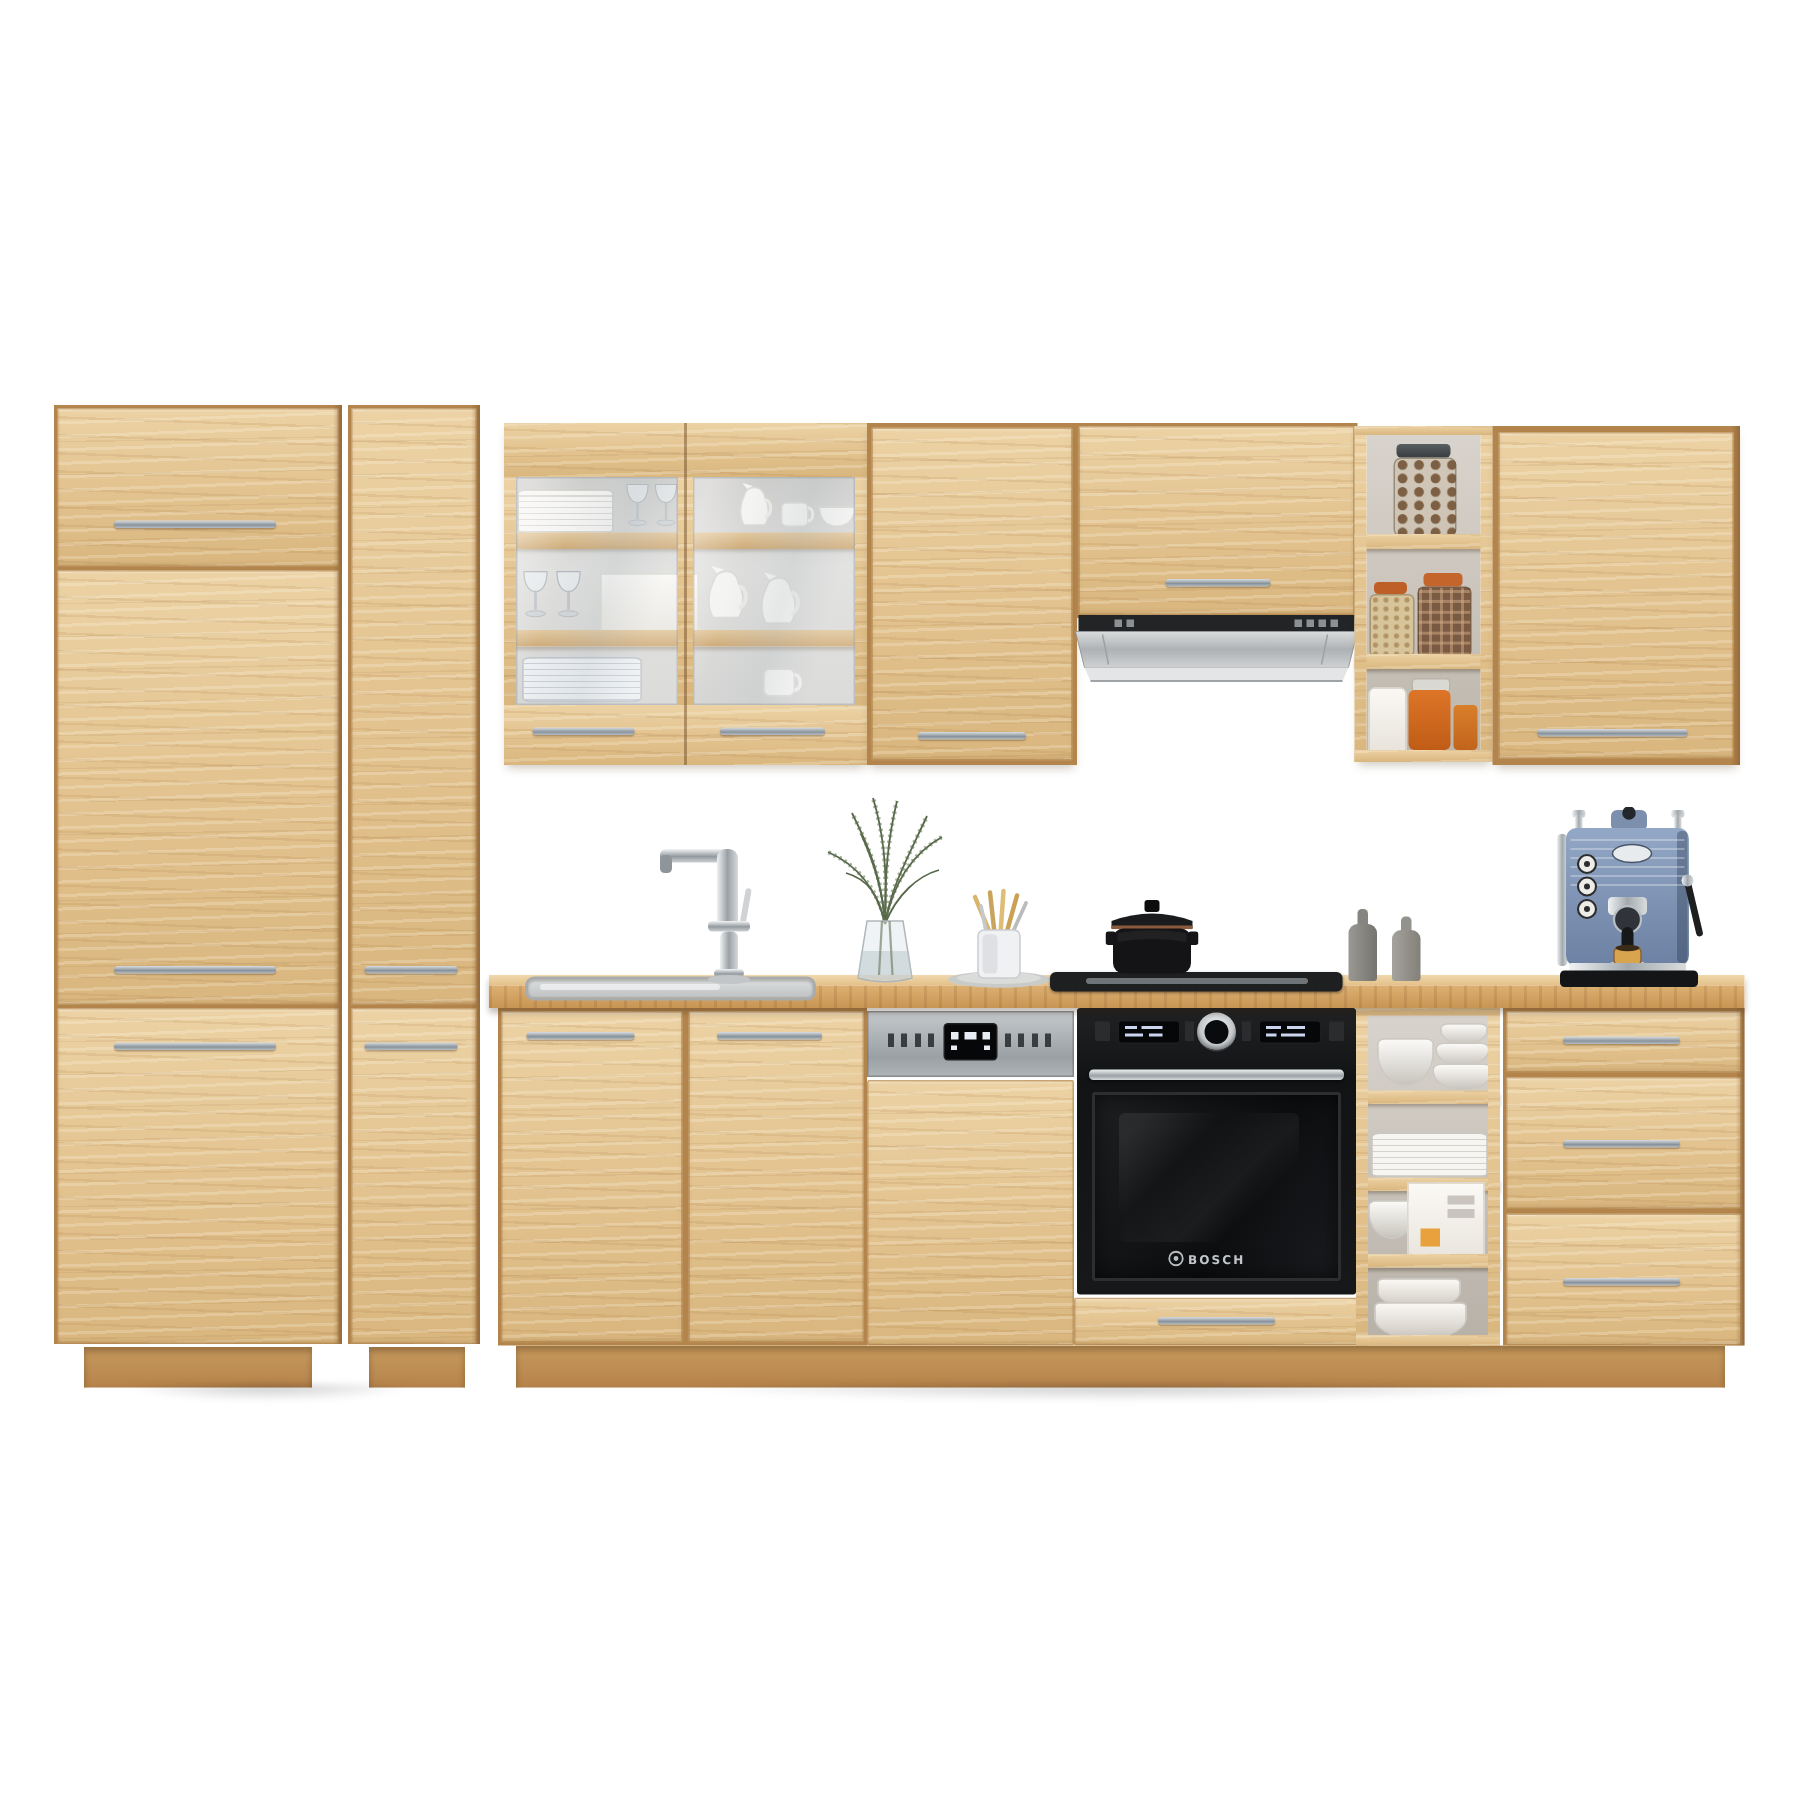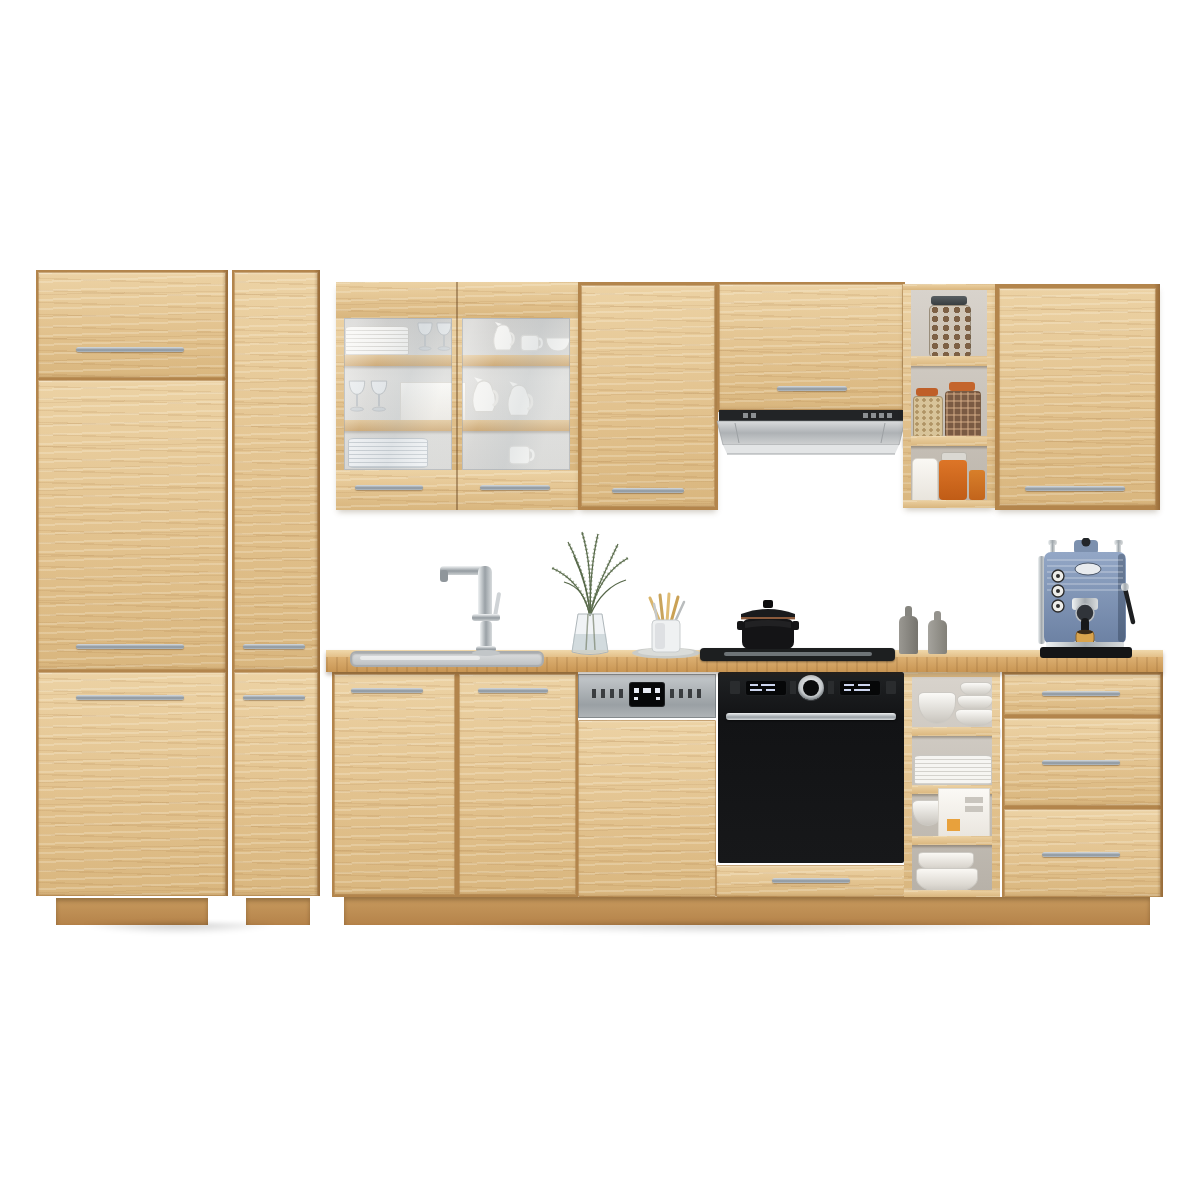--- a/index.html
+++ b/index.html
@@ -252,20 +252,28 @@
           <div class="seg" style="left:4px;top:3px;width:10px;"></div>
             <div class="seg" style="left:18px;top:3px;width:12px;"></div>
           <div class="seg" style="left:4px;top:8px;width:7px;"></div>
             <div class="seg" style="left:14px;top:8px;width:16px;"></div>
         </div>
         <div class="abs" style="left:168px;top:9px;width:10px;height:13px;background:#2a2c2e;border-radius:1px;"></div>
       </div>
 
       <div class="abs chrome-bar" style="left:8px;top:41px;width:170px;height:7px;"></div>
 
+      <div class="abs ovenglass" style="left:10px;top:56px;width:166px;height:126px;border-radius:2px;">
+        <div class="abs" style="left:18px;top:14px;width:120px;height:86px;background:linear-gradient(135deg, rgba(255,255,255,.07) 10%, rgba(255,255,255,0) 35%, rgba(255,255,255,.05) 60%, rgba(255,255,255,0) 75%);border-radius:4px;"></div>
+        <svg class="abs" style="left:48px;top:104px;" width="70" height="14" viewBox="0 0 70 14">
+          <circle cx="8" cy="7" r="4.5" fill="none" stroke="#b9bcbe" stroke-width="1.2"></circle>
+          <circle cx="8" cy="7" r="1.6" fill="#b9bcbe"></circle>
+          <text x="16" y="10.5" font-size="8" fill="#c3c6c8" letter-spacing="1.4" font-family="DejaVu Sans, sans-serif" font-weight="bold">BOSCH</text>
+        </svg>
+      </div>
     </div>
     <div class="abs wood door" style="left:0;top:193px;width:190px;height:32px;"></div>
     <div class="abs handle" style="left:56px;top:206px;width:78px;"></div>
   </div>
 
   <div class="abs" style="left:904px;top:672px;width:96px;height:225px;">
     <div class="abs" style="left:6px;top:4px;width:84px;height:216px;background:linear-gradient(180deg,#d8d3cc,#b7b1a8);"></div>
 
     <div class="abs bowl" style="left:14px;top:20px;width:36px;height:30px;"></div>
     <div class="abs bowl" style="left:56px;top:10px;width:30px;height:13px;"></div>

